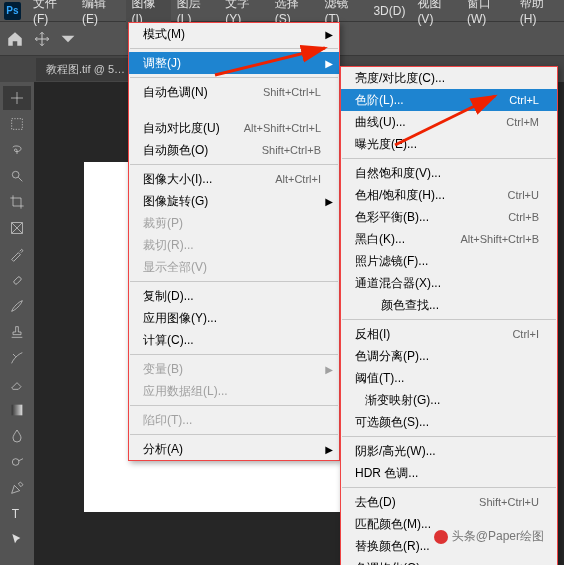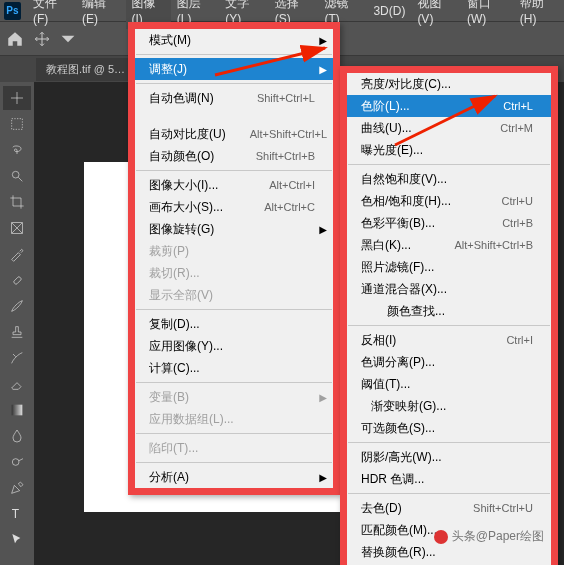--- a/index.html
+++ b/index.html
@@ -10,21 +10,21 @@
   .menubar span.item.active { background: #4b4b4b; }
   .optbar { height: 34px; background: #535353; display: flex; align-items: center; padding-left: 6px; gap: 10px; border-bottom: 1px solid #383838; }
   .home-ic { width:18px; height:18px; }
   .doctab { height: 26px; background: #454545; display: flex; align-items: center; }
   .doctab .tab { background: #3a3a3a; padding: 4px 10px; margin-left: 36px; font-size: 11px; color: #ccc; }
   .toolbar { position: absolute; left: 0; top: 82px; width: 34px; background: #535353; display: flex; flex-direction: column; align-items: center; padding-top: 4px; gap: 2px; }
   .toolbar .tool { width: 28px; height: 24px; display: flex; align-items: center; justify-content: center; color: #ccc; }
   .toolbar .tool.sel { background: #3a3a3a; }
   .canvas { position: absolute; left: 34px; top: 82px; right: 0; bottom: 0; background: #262626; }
   .paper { position: absolute; left: 50px; top: 80px; width: 400px; height: 350px; background: #fff; }
-  .menu { position: absolute; background: #f0f0f0; border: 7px solid #ef4444; box-shadow: 2px 2px 6px rgba(0,0,0,.35); color: #000; min-width: 205px; }
+  .menu { position: absolute; background: #f0f0f0; border: 1px solid #ef4444; box-shadow: 2px 2px 6px rgba(0,0,0,.35); color: #000; min-width: 205px; }
   .menu .row { display: flex; align-items: center; justify-content: space-between; height: 22px; padding: 0 18px 0 14px; white-space: nowrap; }
   .menu .row.dis { color: #a0a0a0; }
   .menu .row.hi { background: #1e84d0; color: #fff; }
   .menu .row .shortcut { color: #666; font-size: 11px; margin-left: 24px; }
   .menu .row.hi .shortcut { color: #fff; }
   .menu .row .arrow { position: absolute; right: 6px; font-size: 10px; }
   .menu hr { border: none; border-top: 1px solid #c8c8c8; margin: 3px 1px; }
   #menu1 { left: 128px; top: 22px; width: 212px; }
   #menu2 { left: 340px; top: 66px; width: 218px; }
   .red-arrow { position: absolute; pointer-events: none; }
@@ -195,24 +195,20 @@
     <div class="row" style="position: relative;">
       <span>自动颜色(O)</span>
       <span class="shortcut">Shift+Ctrl+B</span>
     </div>
     <hr>
     <div class="row" style="position: relative;">
       <span>图像大小(I)...</span>
       <span class="shortcut">Alt+Ctrl+I</span>
     </div>
     <div class="row" style="position: relative;">
-      <span>画布大小(S)...</span>
-      <span class="shortcut">Alt+Ctrl+C</span>
-    </div>
-    <div class="row" style="position: relative;">
       <span>图像旋转(G)</span>
       <span class="arrow">▶</span>
     </div>
     <div class="row dis" style="position: relative;">
       <span>裁剪(P)</span>
     </div>
     <div class="row dis" style="position: relative;">
       <span>裁切(R)...</span>
     </div>
     <div class="row dis" style="position: relative;">

